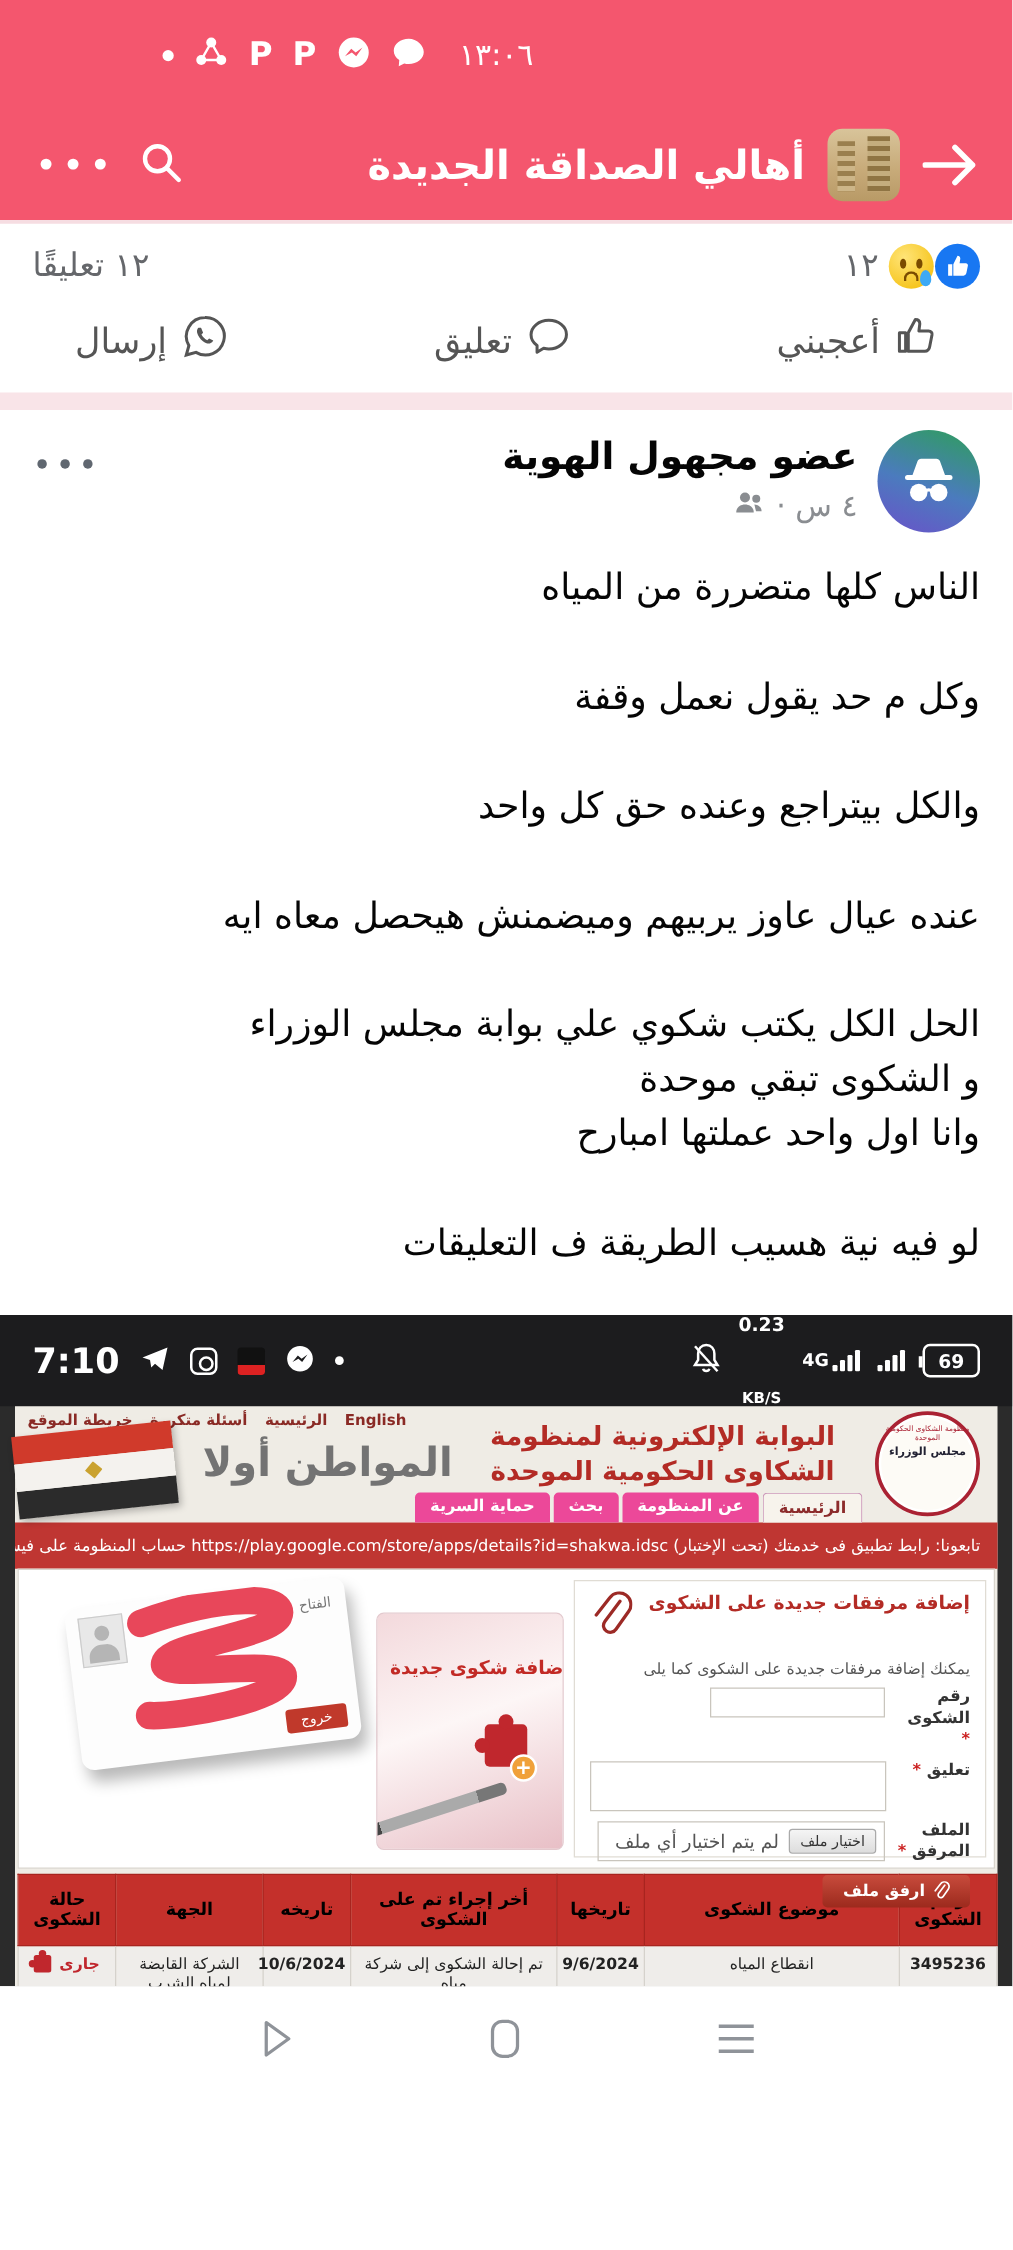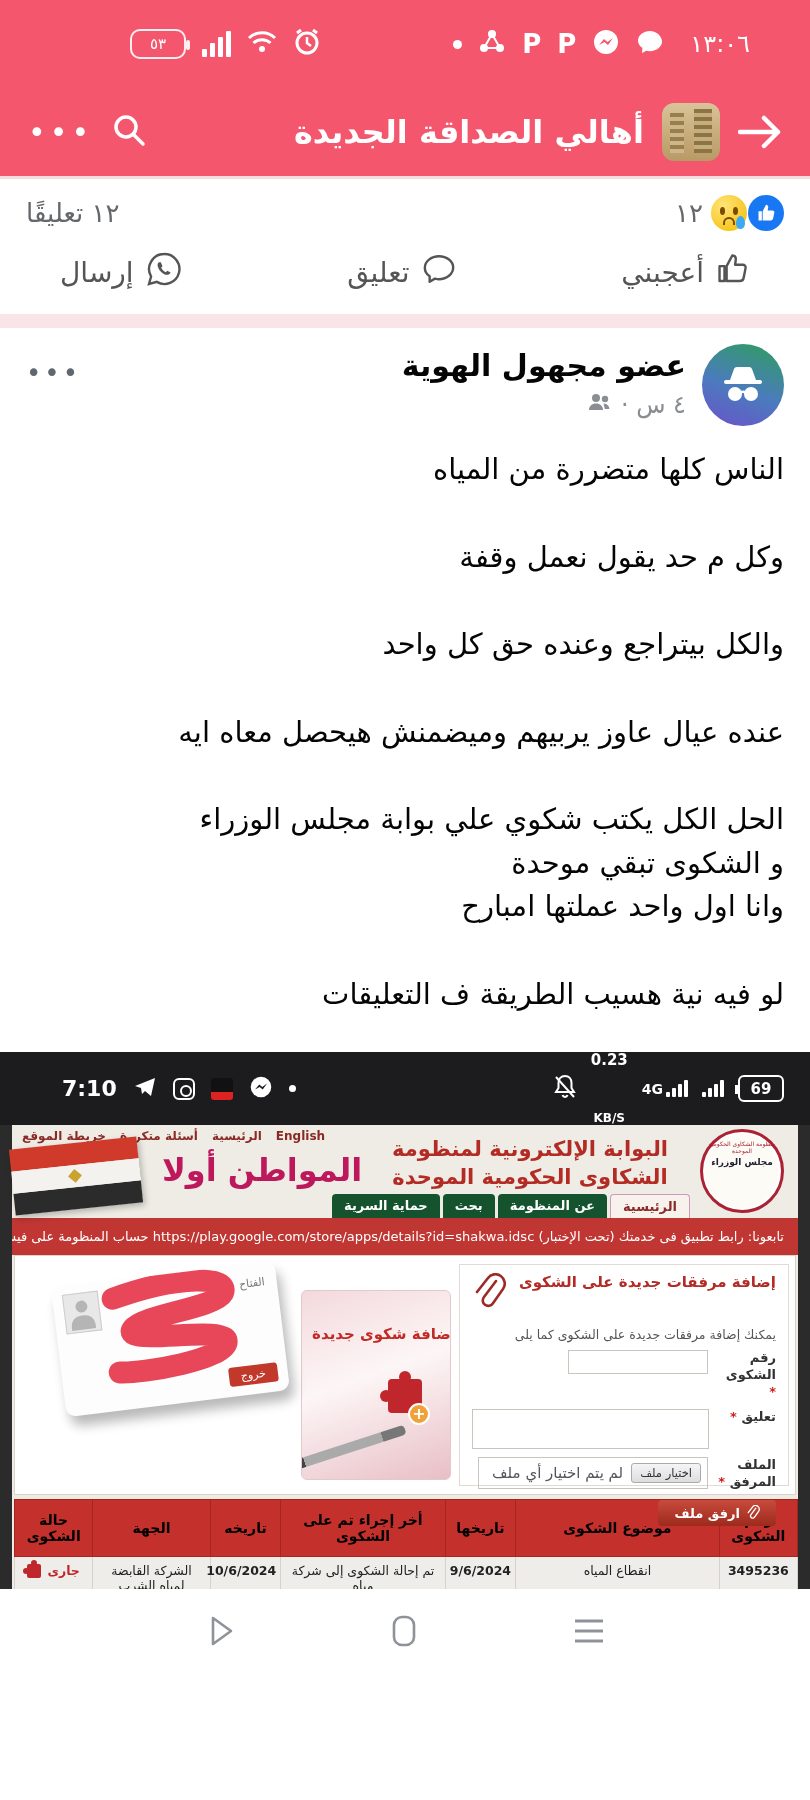--- a/index.html
+++ b/index.html
@@ -70,21 +70,21 @@
   .post-body { margin-top:22px; font-size:29px; line-height:1.5; color:#050505; }
   .post-body p { margin:0 0 44px; }
   .post-body p.tight { margin:0; }
   .post-body p.after-block { margin-top:44px; margin-bottom:0; }
 
   
   .embed { margin-top:36px; width:810px; height:537px; background:#2b2b2b; overflow:hidden; }
   .embed-status { height:73px; background:#1c1c1e; color:#fff; display:flex; align-items:center;
     justify-content:space-between; padding:0 26px; }
   .es-left { display:flex; align-items:center; gap:16px; }
-  .es-time { font-size:22px; font-weight:bold;margin-left:36px; }
+  .es-time { font-size:28px; font-weight:bold; }
   .insta-ic { width:22px; height:22px; border:2px solid #fff; border-radius:6px; position:relative; }
   .insta-ic:before { content:""; position:absolute; left:5px; top:5px; width:8px; height:8px;
     border:2px solid #fff; border-radius:50%; }
   .redapp-ic { width:22px; height:22px; background:#111; border-radius:3px; position:relative; overflow:hidden; }
   .redapp-ic:after { content:""; position:absolute; left:0; bottom:0; width:100%; height:8px; background:#d22; }
   .es-right { display:flex; align-items:center; gap:14px; }
   .kbps { display:flex; flex-direction:column; align-items:center; line-height:1; font-weight:bold;gap:44px; }
   .kbps .v { font-size:15px; } .kbps .u { font-size:12px;text-align:right; }
   .netbars { display:flex; align-items:flex-end; gap:2px; }
   .netbars i { width:4px; background:#fff; border-radius:1px; display:block; }
@@ -93,38 +93,38 @@
   .batt69 { border:2px solid #fff; border-radius:6px; width:46px; height:27px; display:flex;
     align-items:center; justify-content:center; font-size:15px; font-weight:bold; position:relative; }
   .batt69:after { content:""; position:absolute; left:-5px; top:8px; width:3px; height:9px; background:#fff; }
 
   .site { margin:0 12px; background:#efece5; }
   .site-top { height:93px; position:relative; padding:0 6px; }
   .site-links { position:absolute; top:4px; left:10px; display:flex; gap:14px; direction:rtl;
     font-size:12px; color:#8a2a25; font-weight:bold; }
   .site-title { position:absolute; top:10px; right:130px; text-align:center; color:#b32b25;
     font-weight:bold; font-size:21px; line-height:1.35; }
-  .site-slogan { position:absolute; top:26px; left:150px; color:#be185d; font-weight:bold; font-size:32px; }
+  .site-slogan { position:absolute; top:26px; left:150px; color:#737373; font-weight:bold; font-size:32px; }
   .emblem { position:absolute; top:4px; right:14px; width:84px; height:84px; border-radius:50%;
     background:#fdfbf6; border:3px solid #a23; box-shadow:0 0 0 2px #fff inset; text-align:center;
     padding-top:8px; z-index:3; }
   .emblem .ring-text { font-size:6px; color:#a23; display:block; }
   .emblem .eagle { width:26px; height:30px; margin:2px auto 0;
     background:linear-gradient(180deg,#d9a93c 55%,#caa22f 100%);
     clip-path:polygon(50% 0,90% 25%,72% 30%,72% 70%,95% 100%,5% 100%,28% 70%,28% 30%,10% 25%); }
   .emblem .cap { font-size:9px; font-weight:bold; color:#223; display:block; margin-top:3px; }
   .flag { position:absolute; top:18px; left:0; width:128px; height:66px; transform:rotate(-6deg);
     box-shadow:2px 3px 6px rgba(0,0,0,.25); }
   .flag .r { height:33%; background:#d03a2b; } .flag .w { height:34%; background:#f4f2ee; position:relative; }
   .flag .b { height:33%; background:#2b2b2b; }
   .flag .w:after { content:""; position:absolute; left:56px; top:4px; width:14px; height:14px; background:#caa22f;
     clip-path:polygon(50% 0,100% 50%,50% 100%,0 50%); }
   .tabs { position:absolute; bottom:0; right:108px; display:flex; direction:rtl; gap:3px; }
   .tab { font-size:13px; font-weight:bold; padding:4px 12px; border-radius:4px 4px 0 0;
-    background:#14532d; color:#fff; }
+    background:#ec4899; color:#fff; }
   .tab.active { background:#f7f3ec; color:#8c2b2b; border:1px solid #c9b; border-bottom:none; }
   .marquee { height:37px; background:#bf3632; color:#fff; display:flex; align-items:center;
     padding:0 14px; font-size:13px; white-space:nowrap; overflow:hidden; direction:rtl; }
 
   .content { background:#fff; border:1px solid #d8d4cc; margin:0 2px; height:240px;
     display:flex; direction:rtl; padding:8px 6px; gap:8px; position:relative; }
   .form-panel { width:330px; border:1px solid #e0dcd4; padding:8px 12px; direction:rtl; }
   .fp-head { display:flex; align-items:flex-start; justify-content:space-between; }
   .fp-title { color:#b32b25; font-weight:bold; font-size:15px; }
   .fp-sub { font-size:12.5px; color:#555; margin-top:10px; }
@@ -184,41 +184,20 @@
   
   .navbar { height:88px; display:flex; align-items:center; justify-content:center; gap:150px; background:#fff; }
   .nav-ic { color:#8f9399; }
 </style>
 </head>
 <body>
 
 <div class="phone">
 
   <div class="status-bar">
-    <div class="sb-group">
-      <span class="batt-pill">
-          <span>٥٣</span>
-        </span>
-      <span class="bars">
-          <i style="height:8px"></i>
-          <i style="height:14px"></i>
-          <i style="height:20px"></i>
-          <i style="height:26px"></i>
-        </span>
-      <span><svg width="30" height="26" viewBox="0 0 30 26">
-            <path d="M2 9 C9 2 21 2 28 9" stroke="#fff" stroke-width="3" fill="none"></path>
-            <path d="M6.5 14 C11 9.5 19 9.5 23.5 14" stroke="#fff" stroke-width="3" fill="none"></path>
-            <circle cx="15" cy="20" r="3" fill="#fff"></circle>
-          </svg></span>
-      <span><svg width="28" height="28" viewBox="0 0 28 28">
-            <circle cx="14" cy="15" r="10" stroke="#fff" stroke-width="3" fill="none"></circle>
-            <path d="M14 9v6l4 3" stroke="#fff" stroke-width="2.5" fill="none"></path>
-            <path d="M4 5 8 2 M24 5 20 2" stroke="#fff" stroke-width="3"></path>
-          </svg></span>
-    </div>
     <div class="sb-group">
       <span class="sb-dot"></span>
       <span><svg width="28" height="28" viewBox="0 0 28 28">
             <circle cx="14" cy="6" r="4" fill="#fff"></circle>
             <circle cx="6" cy="20" r="4" fill="#fff"></circle>
             <circle cx="22" cy="20" r="4" fill="#fff"></circle>
             <path d="M14 6 6 20 M14 6l8 14M6 20h16" stroke="#fff" stroke-width="2"></path>
           </svg></span>
       <span class="sb-letter">P</span>
       <span class="sb-letter">P</span>

